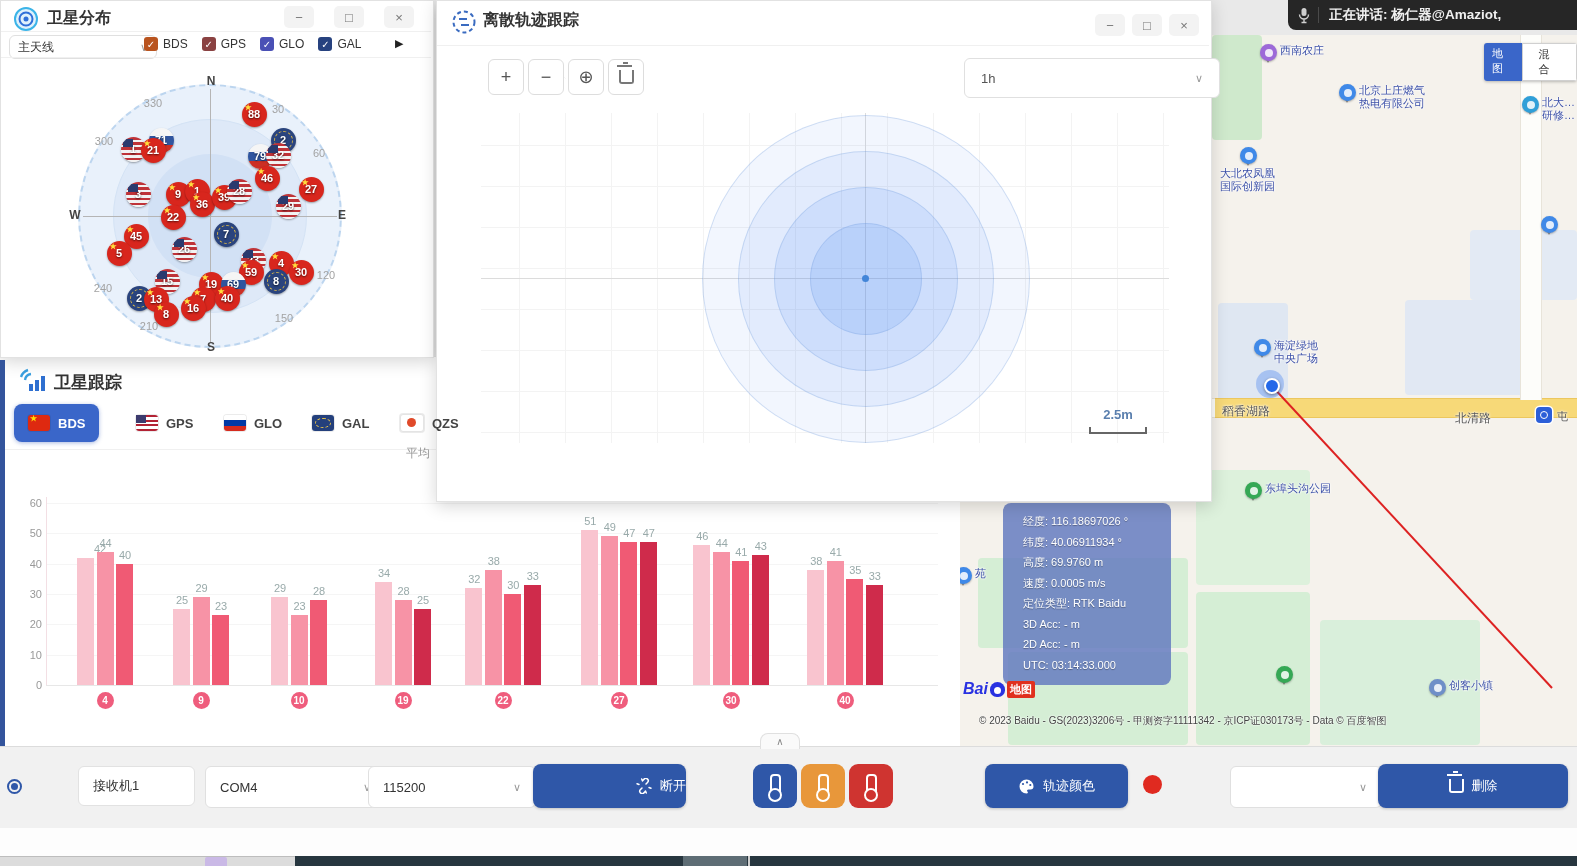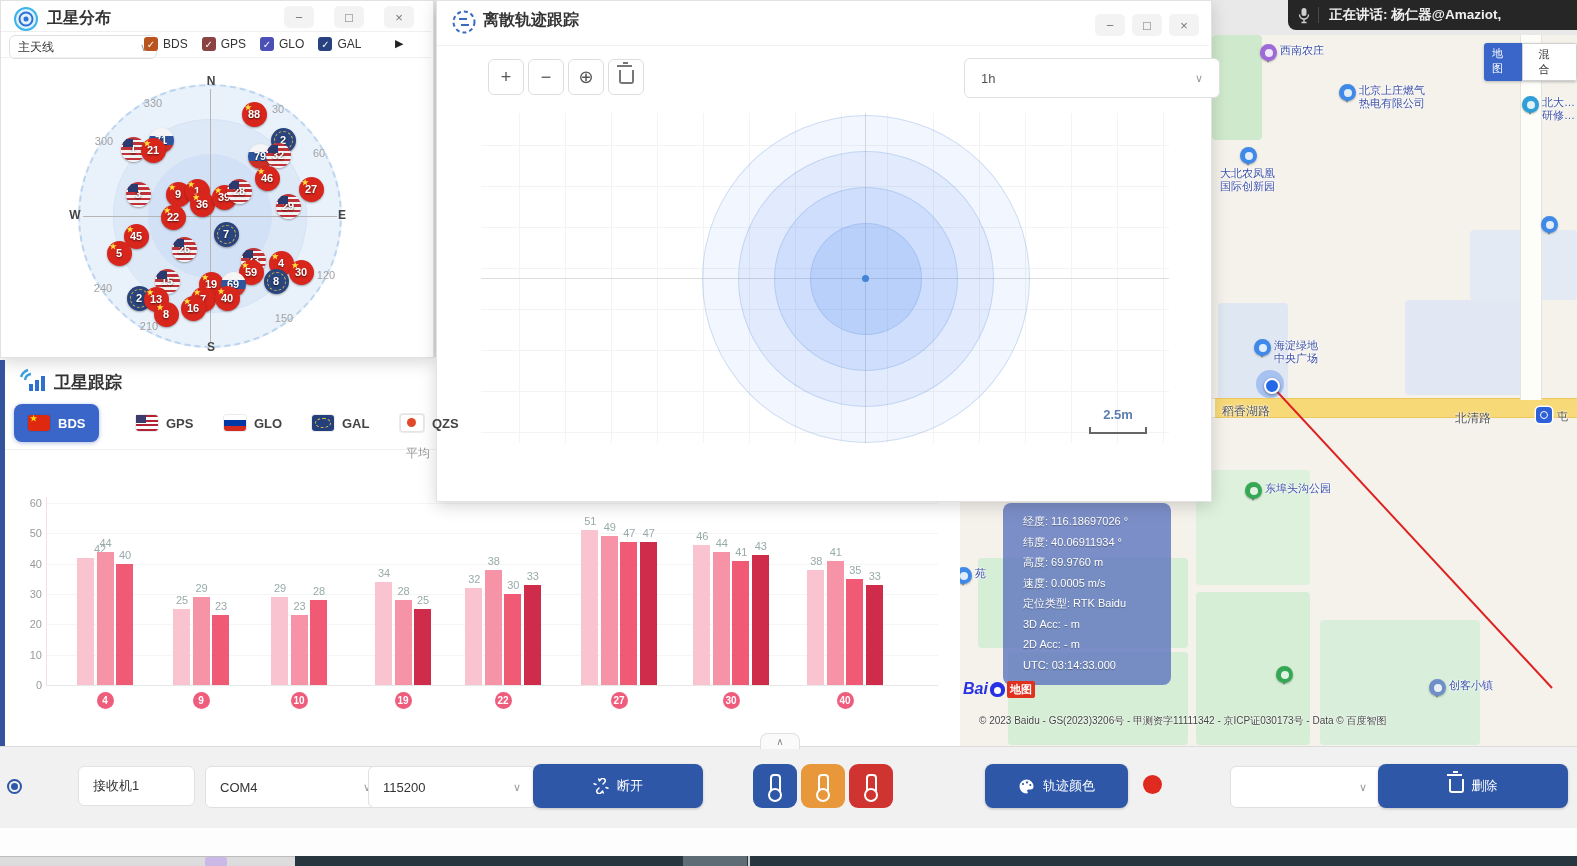--- a/index.html
+++ b/index.html
@@ -445,21 +445,21 @@
     </div>
     <input class="abs" style="left: 78px; top: 19px; width: 117px; height: 40px; border: 1px solid rgb(226, 226, 226); border-radius: 6px; background: rgb(255, 255, 255); font-size: 13px; color: rgb(51, 51, 51); padding: 0px 14px; box-sizing: border-box; font-family: inherit; outline: none;" value="接收机1">
     <div class="select" style="left:205px;top:19px;width:151px;height:40px;padding:0 14px;">
       <span>COM4</span>
         <span class="chev">∨</span>
     </div>
     <div class="select" style="left:368px;top:19px;width:138px;height:40px;padding:0 14px;">
       <span>115200</span>
         <span class="chev">∨</span>
     </div>
-    <div class="bluebtn" style="left:533px;top:17px;width:170px;height:44px;">
+    <div class="bluebtn" style="left:533px;top:17px;width:153px;height:44px;justify-content:flex-end;">
       <span style="display:flex;">
         <svg width="16" height="16" viewBox="0 0 16 16">
           <path d="M6 10 l-1.5 1.5 a2.4 2.4 0 0 0 3.4 3.4 L9.4 13.4 M10 6 l1.5 -1.5 a2.4 2.4 0 0 0 -3.4 -3.4 L6.6 2.6 M3 6.5 l-2 -.8 M6.5 3 l-.8 -2 M13 9.5 l2 .8 M9.5 13 l.8 2" stroke="#fff" stroke-width="1.5" fill="none" stroke-linecap="round"></path>
         </svg>
       </span>
       <span>断开</span>
     </div>
     <div id="thermo-buttons"></div>
     <div class="bluebtn" style="left:985px;top:17px;width:143px;height:44px;">
       <span style="display:flex;">

